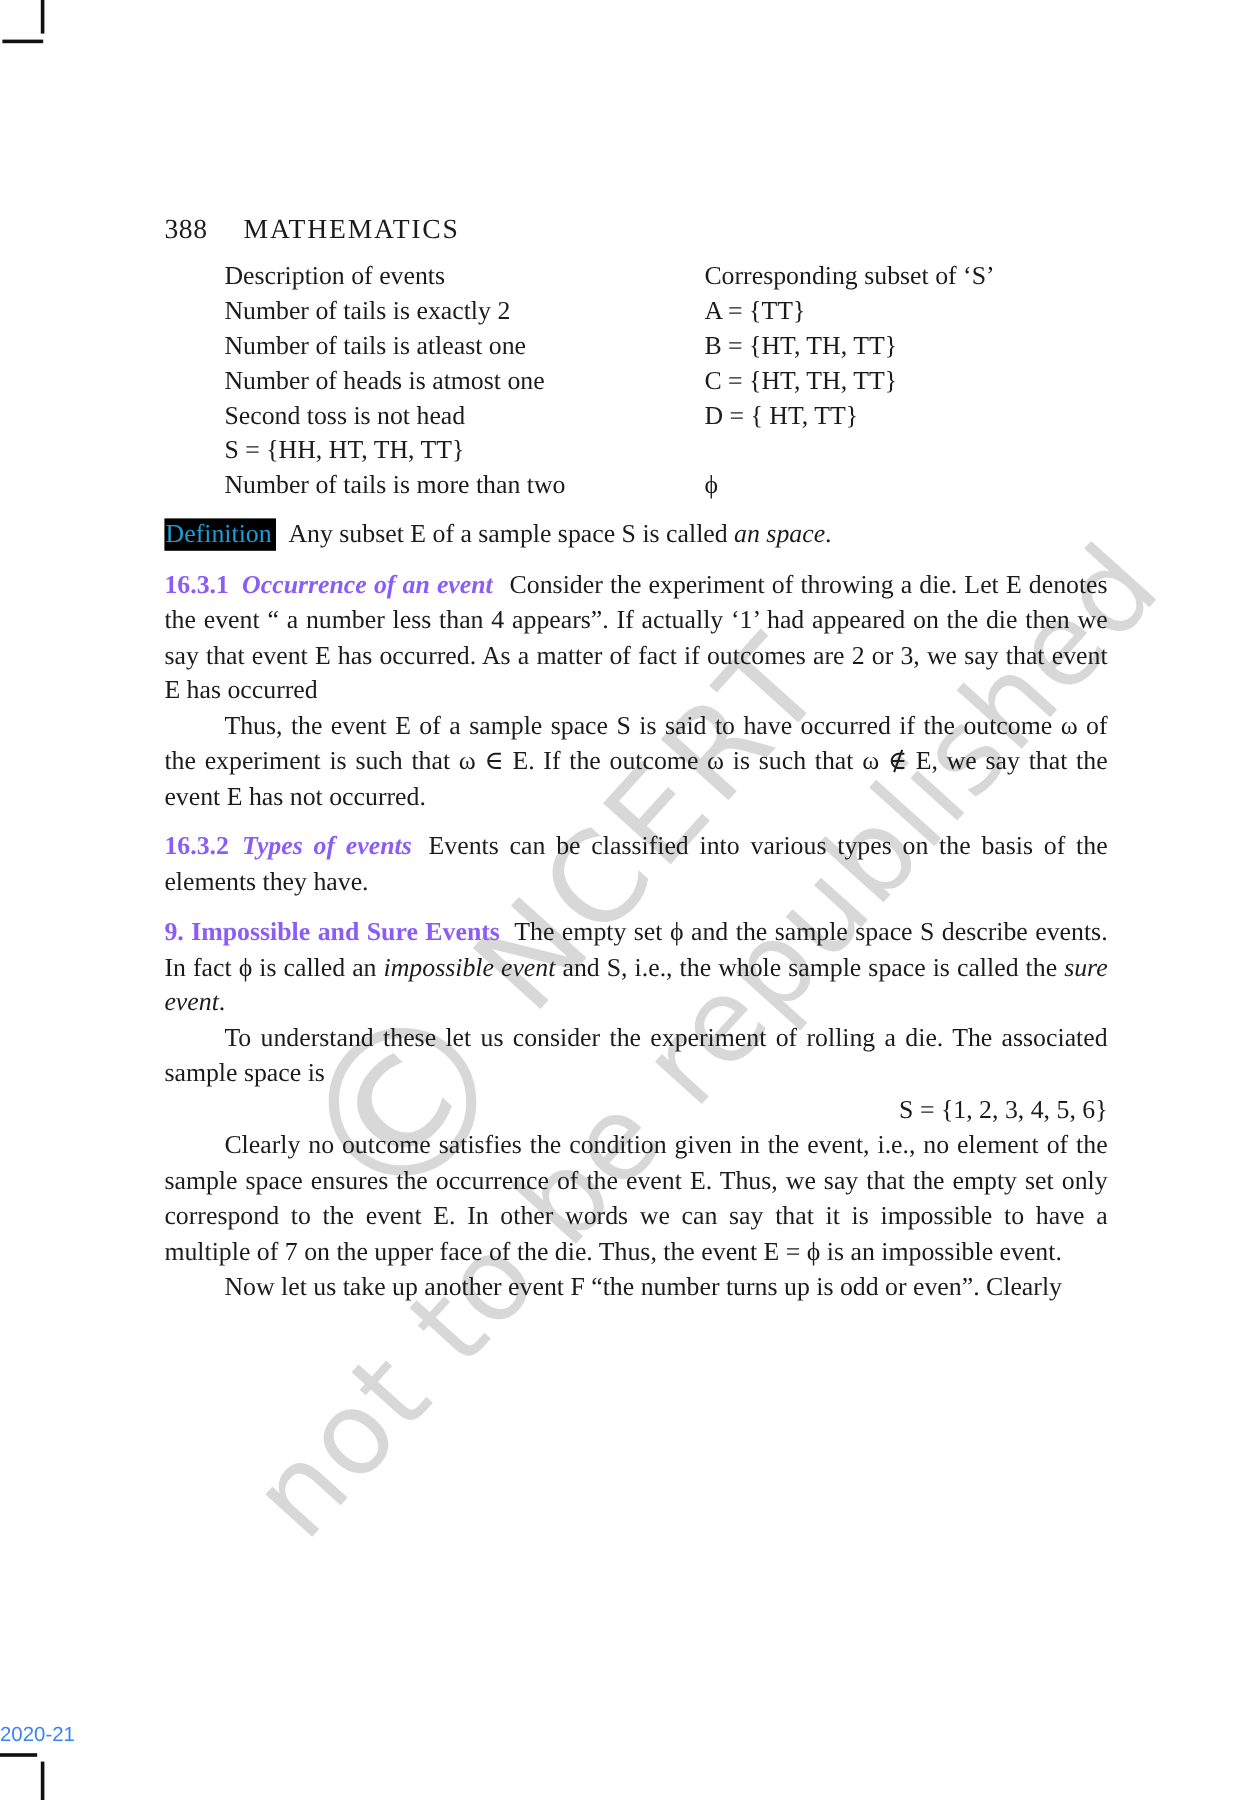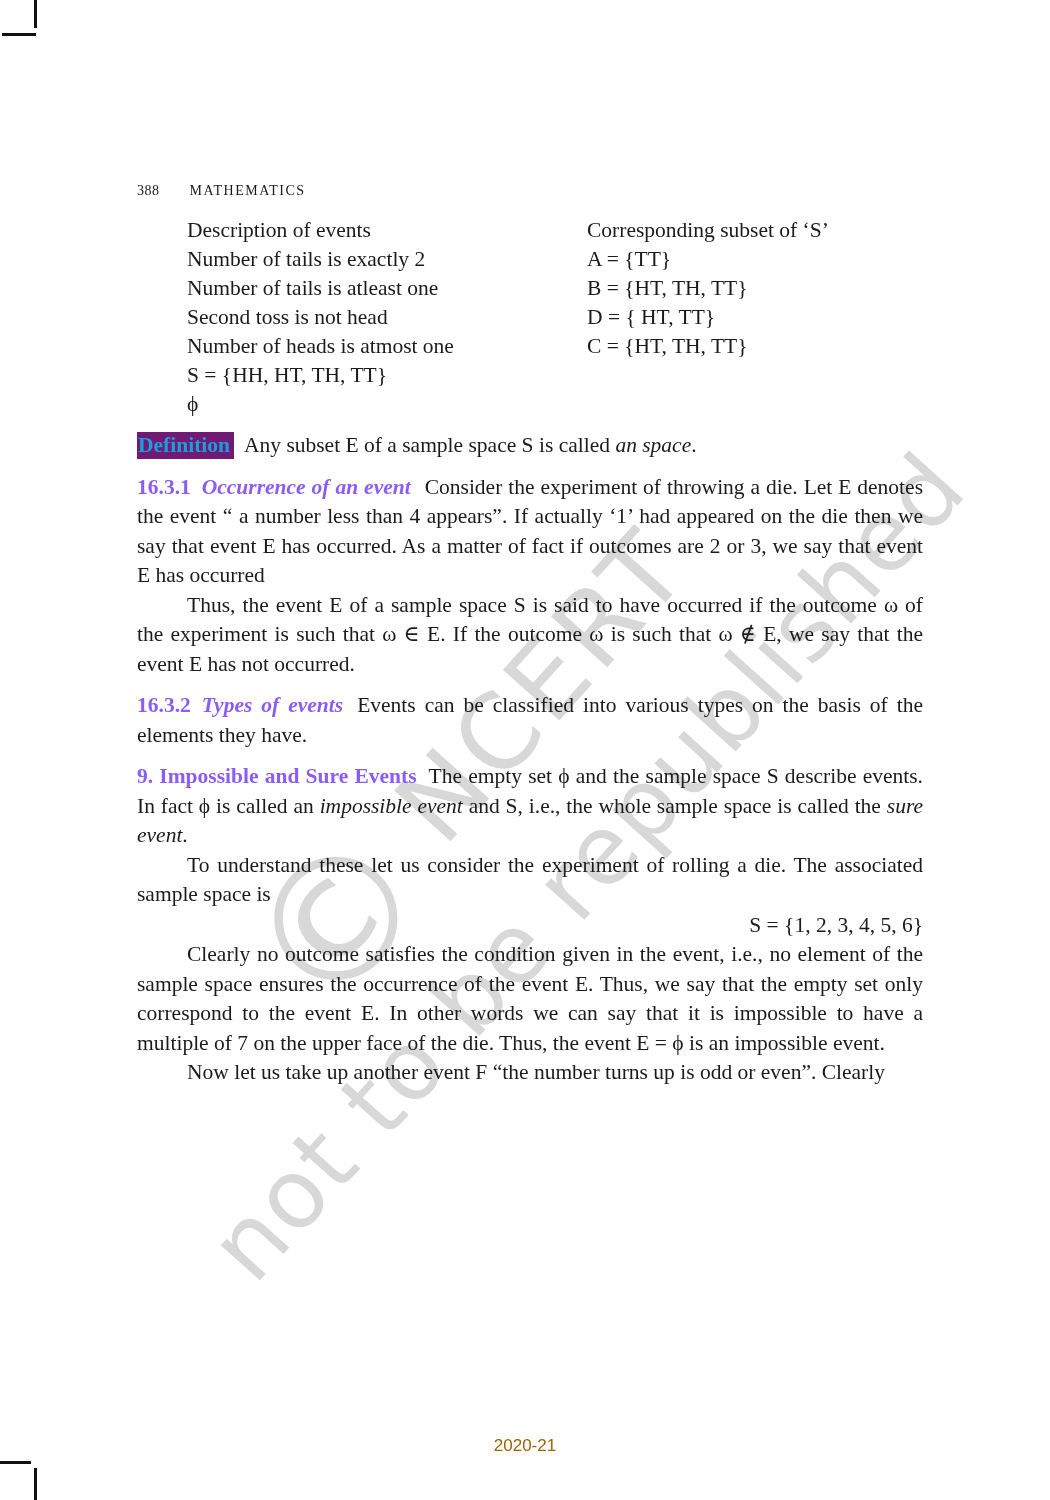--- a/index.html
+++ b/index.html
@@ -41,59 +41,59 @@
   .content {
     position: absolute;
     left: 137px; top: 0;
     width: 786px;
     z-index: 1;
     font-size: 21.5px;
     line-height: 29.5px;
   }
   .running-head {
     margin-top: 182px;
-    font-size: 14px;
+    font-size: 23px;
     line-height: 18px;
     letter-spacing: 0.5px;
   }
   .running-head .book-title { margin-left: 30px; letter-spacing: 1.5px; }
 
   
   .events-table { margin-top: 16px; margin-left: 50px; }
   .t-row { display: grid; grid-template-columns: 400px 1fr; }
   .t-cell { line-height: 29px; }
 
   
   .para { text-align: justify; }
   .para.indent { text-indent: 50px; }
   .mt  { margin-top: 12px; }
   .blue { color: #8b5cf6; }
   .b { font-weight: bold; }
   .i { font-style: italic; }
   .def-label {
-    background: #701a75;
+    background: #000000;
     color: #1b9fda;
-    font-weight: bold;
+    font-weight: normal;
     padding: 1px 4px 2px 1px;
     margin-right: 10px;
   }
   .sec-num { margin-right: 11px; }
   .sec-title { margin-right: 14px; }
   .sec-head { margin-right: 12px; }
   .equation { margin-top: 1px; padding-left: 178px; text-align: right; }
 
   
   .footer {
     position: absolute;
     left: 0; right: 0;
     top: 1436px;
-    text-align: center;
+    text-align: left;
     font-family: "Liberation Sans", "DejaVu Sans", sans-serif;
     font-size: 17px;
-    color: #a16207;
+    color: #3b82f6;
     z-index: 1;
   }
 </style>
 </head>
 <body>
 
 <div class="page">
 
   <div class="watermark">
     <div class="wm-line1"><span class="wm-symbol">©</span> <span>NCERT</span></div>
@@ -118,31 +118,32 @@
       </div>
       <div class="t-row">
         <span class="t-cell">Number of tails is exactly 2</span>
         <span class="t-cell">A = {TT}</span>
       </div>
       <div class="t-row">
         <span class="t-cell">Number of tails is atleast one</span>
         <span class="t-cell">B = {HT, TH, TT}</span>
       </div>
       <div class="t-row">
+        <span class="t-cell">Number of heads is atmost one</span>
+        <span class="t-cell">C = {HT, TH, TT}</span>
+      </div>
+      <div class="t-row">
         <span class="t-cell">Second toss is not head</span>
         <span class="t-cell">D = { HT, TT}</span>
-      </div>
-      <div class="t-row">
-        <span class="t-cell">Number of heads is atmost one</span>
-        <span class="t-cell">C = {HT, TH, TT}</span>
       </div>
       <div class="t-row">
         <span class="t-cell">S = {HH, HT, TH, TT}</span>
       </div>
       <div class="t-row">
+        <span class="t-cell">Number of tails is more than two</span>
         <span class="t-cell">ϕ</span>
       </div>
     </div>
 
 
     <p class="para mt">
       <span class="def-label">Definition</span><span>Any subset E of a sample space S is called </span><span class="i">an space</span><span>.</span>
     </p>
 
     <p class="para mt">

